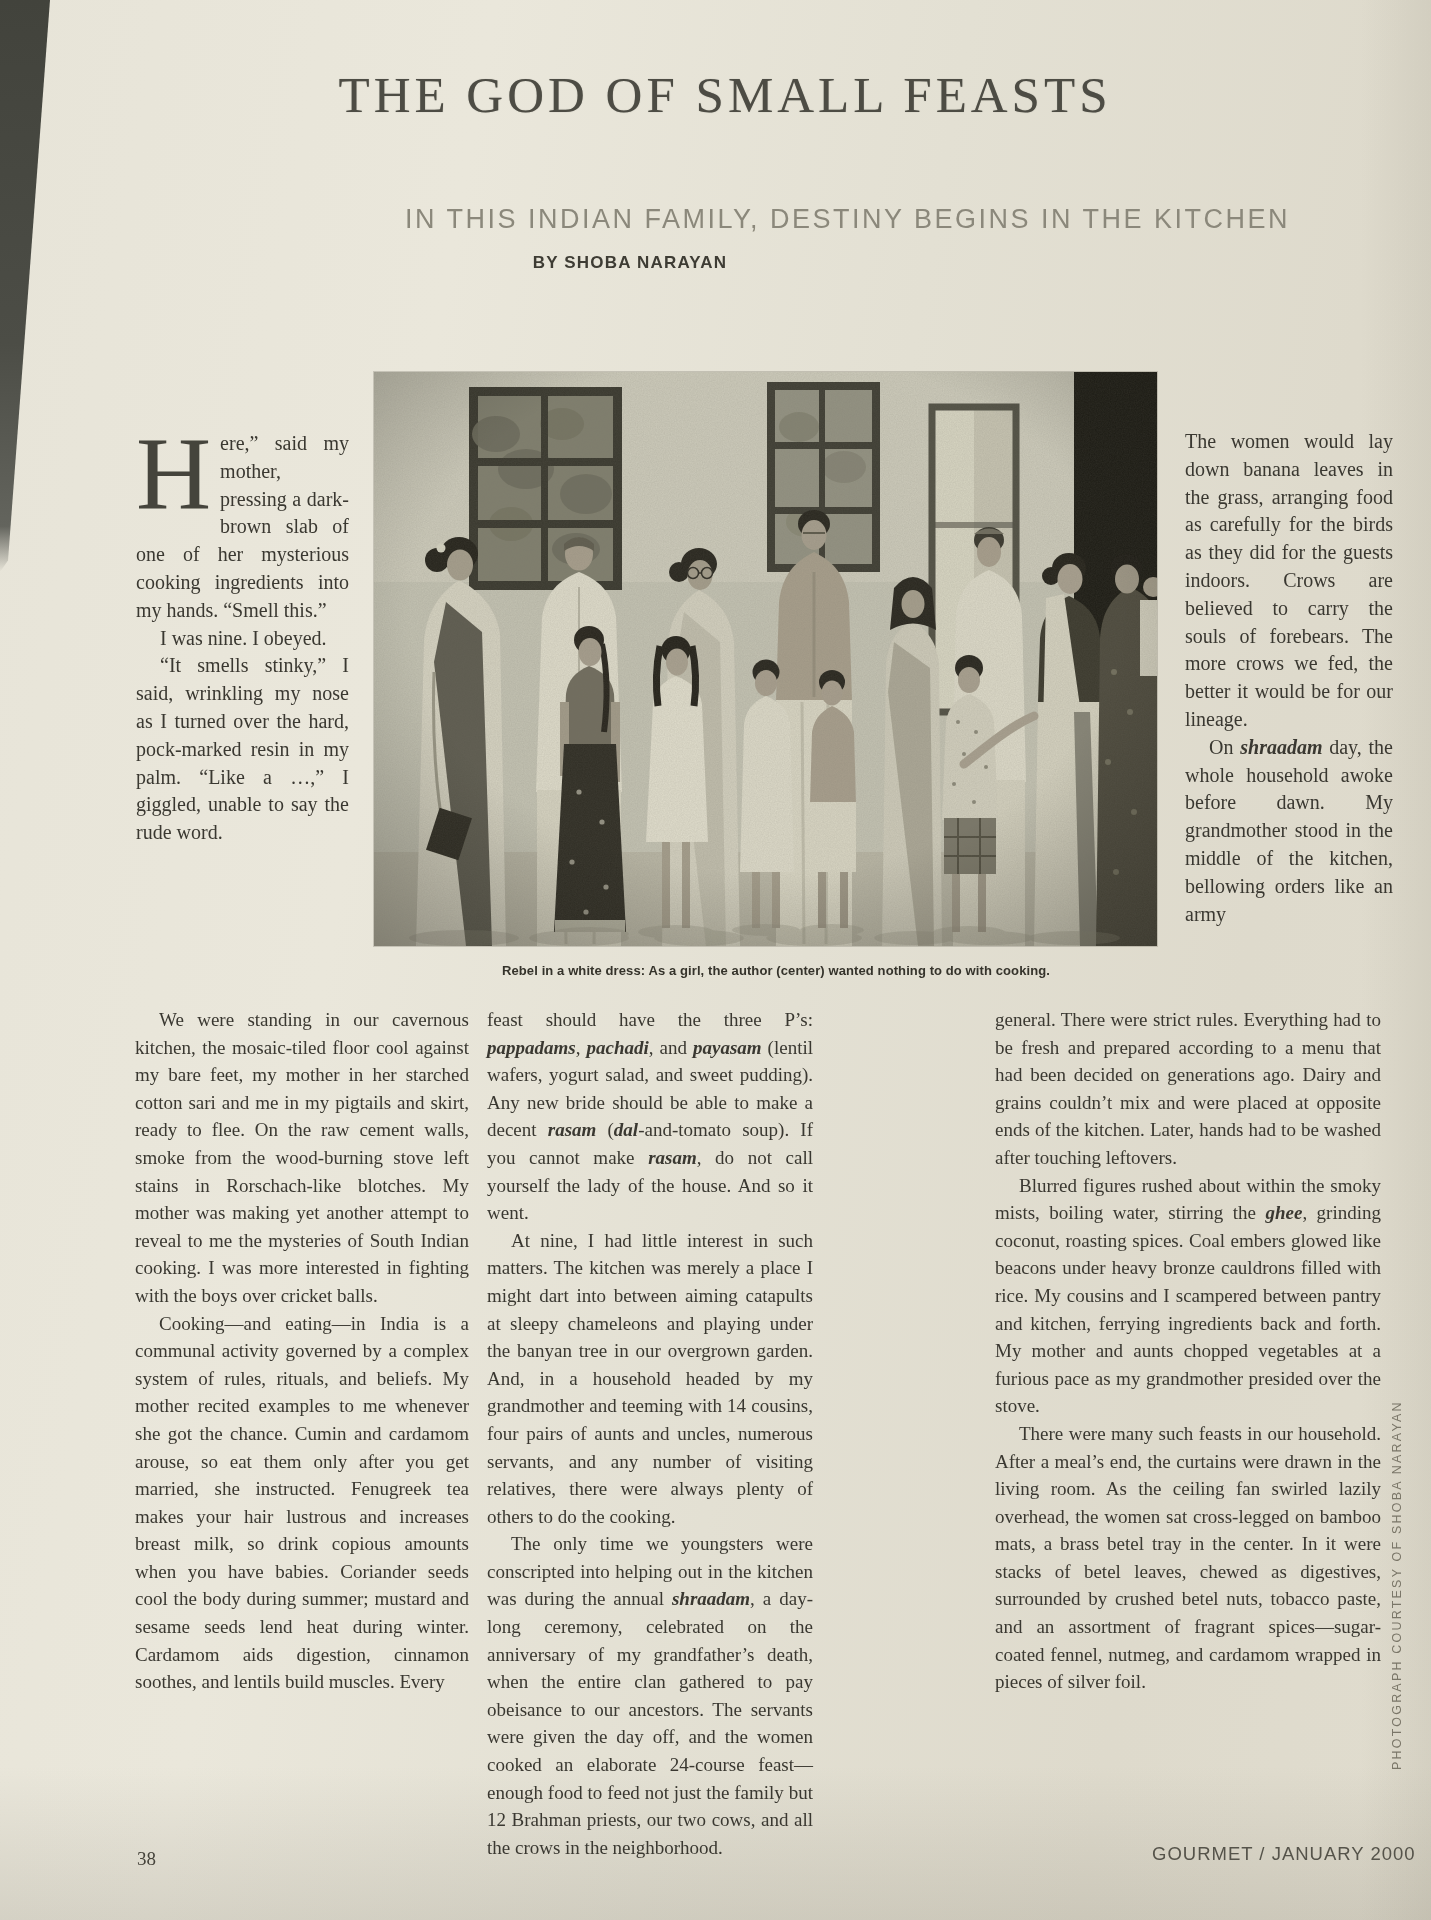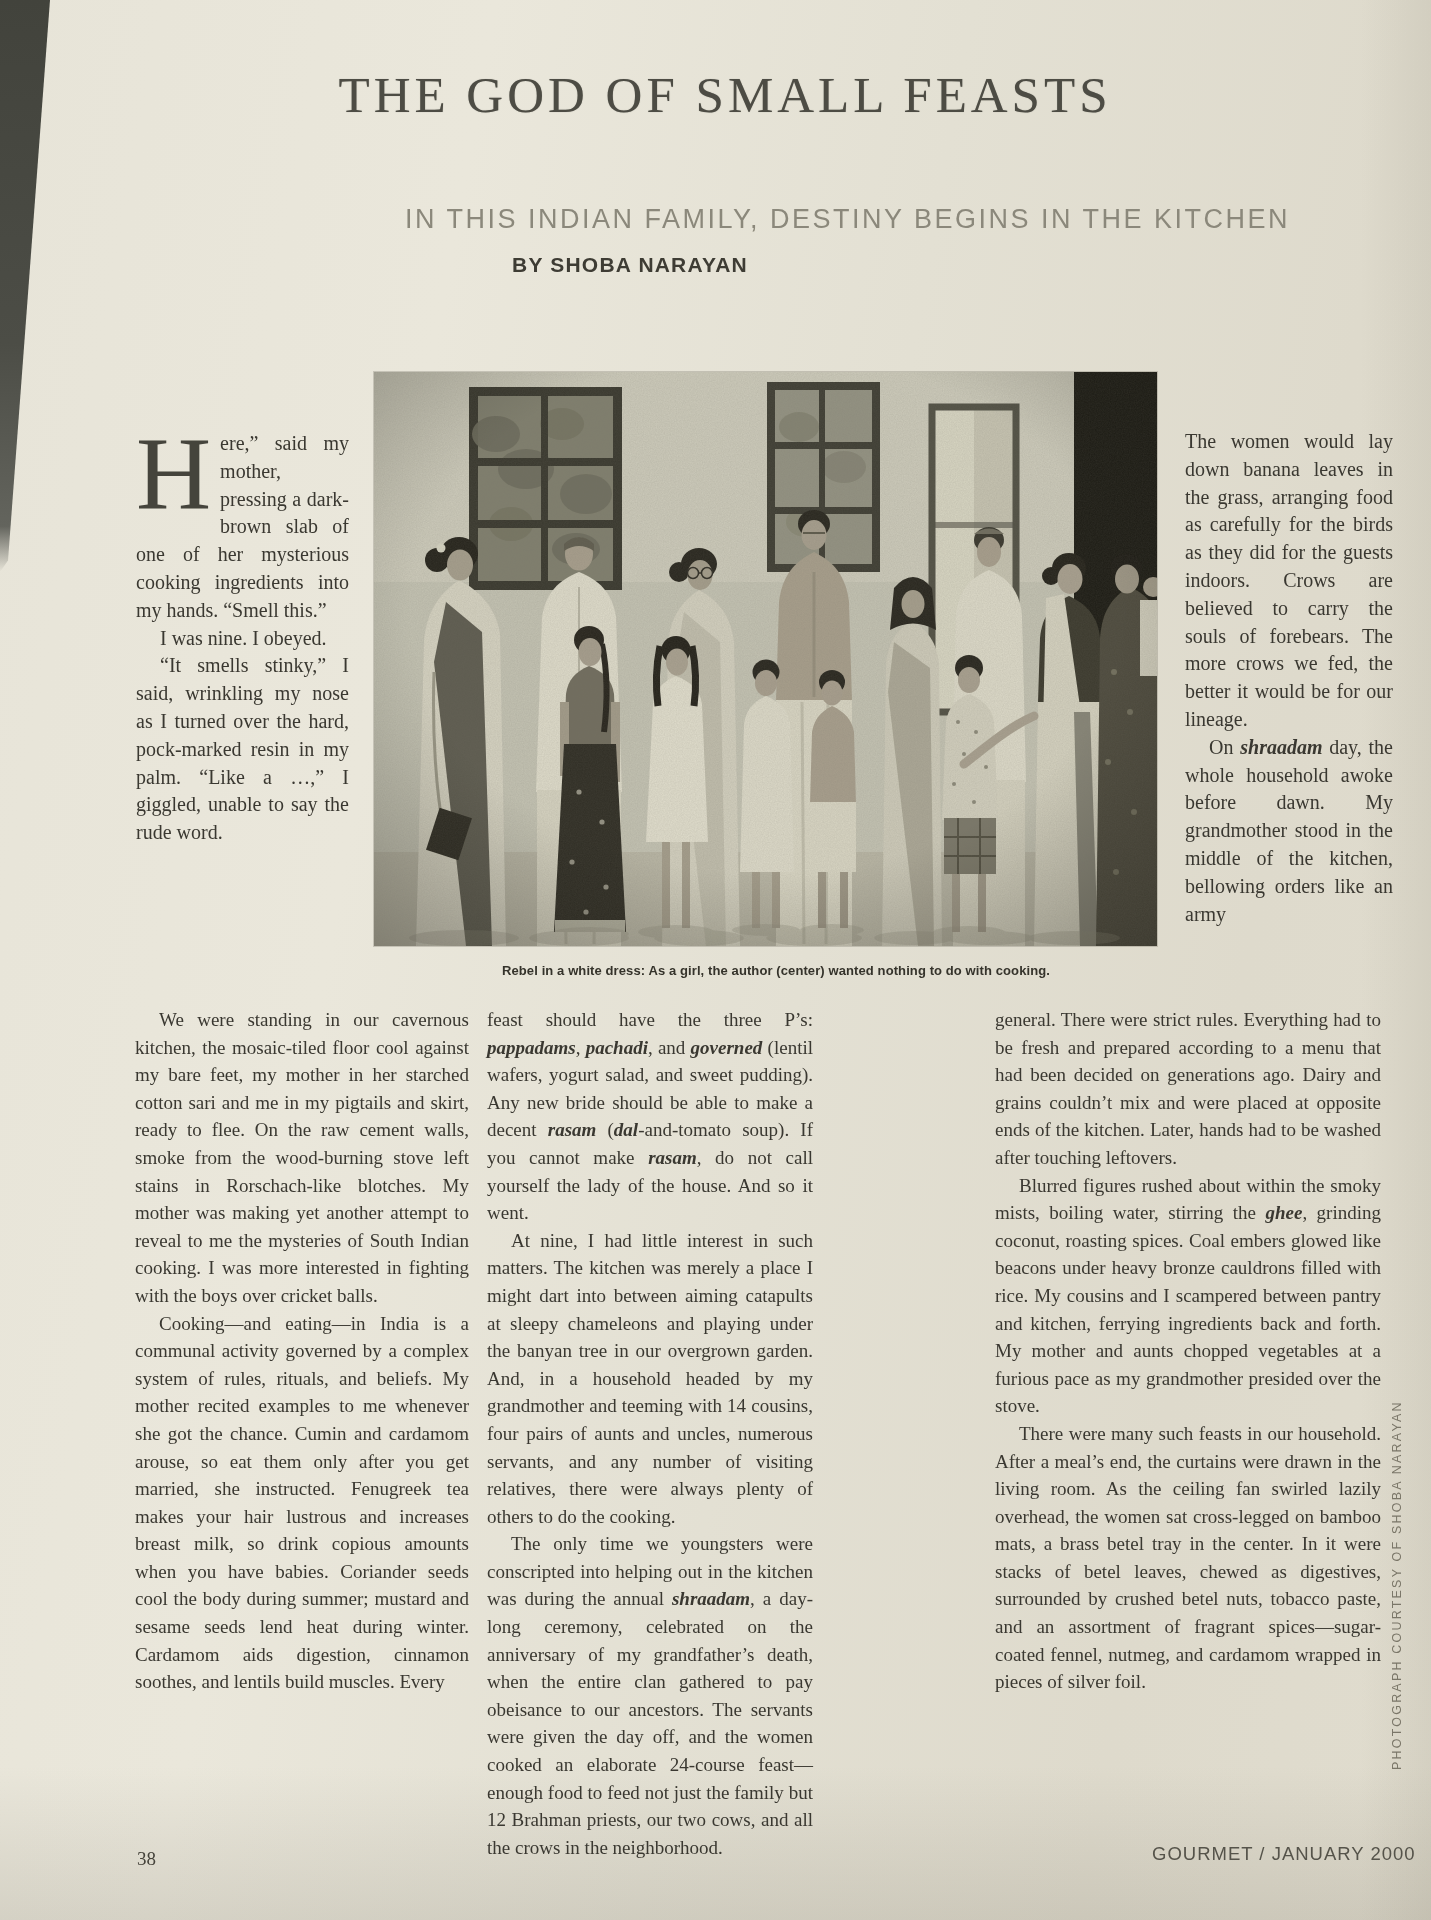--- a/index.html
+++ b/index.html
@@ -26,21 +26,21 @@
     text-shadow:0 0 1px rgba(77,76,68,0.35);
   }
   .subtitle{
     position:absolute;left:340px;top:204px;width:1015px;
     text-align:center;font-family:"Liberation Sans",sans-serif;
     font-size:27px;letter-spacing:2.5px;color:#8b887b;white-space:nowrap;
   }
   .byline{
     position:absolute;left:420px;top:253px;width:420px;
     text-align:center;font-family:"Liberation Sans",sans-serif;
-    font-weight:700;font-size:21px;letter-spacing:1.2px;color:#3e3c34;white-space:nowrap;
+    font-weight:700;font-size:17px;letter-spacing:1.2px;color:#3e3c34;white-space:nowrap;
   }
   .photo{
     position:absolute;left:374px;top:372px;width:783px;height:574px;
     box-shadow:0 0 0 1px rgba(90,88,75,0.25), inset 0 0 18px rgba(40,38,30,0.25);
     overflow:hidden;background:#c6c4b5;
   }
   .photo svg{display:block;width:100%;height:100%;}
   .caption{
     position:absolute;left:380px;top:963px;width:792px;
     text-align:center;font-family:"Liberation Sans",sans-serif;
@@ -312,21 +312,21 @@
     </div>
   <div id="col-right-narrow" class="col narrow">
       <p class="bp">The women would lay down banana leaves in the grass, arranging food as carefully for the birds as they did for the guests indoors. Crows are believed to carry the souls of forebears. The more crows we fed, the better it would be for our lineage.</p>
       <p class="bp ind">On <em>shraadam</em> day, the whole household awoke before dawn. My grandmother stood in the middle of the kitchen, bellowing orders like an army</p>
     </div>
   <div id="col-left-wide" class="col">
       <p class="bp ind">We were standing in our cavernous kitchen, the mosaic-tiled floor cool against my bare feet, my mother in her starched cotton sari and me in my pigtails and skirt, ready to flee. On the raw cement walls, smoke from the wood-burning stove left stains in Rorschach-like blotches. My mother was making yet another attempt to reveal to me the mysteries of South Indian cooking. I was more interested in fighting with the boys over cricket balls.</p>
       <p class="bp ind">Cooking—and eating—in India is a communal activity governed by a complex system of rules, rituals, and beliefs. My mother recited examples to me whenever she got the chance. Cumin and cardamom arouse, so eat them only after you get married, she instructed. Fenugreek tea makes your hair lustrous and increases breast milk, so drink copious amounts when you have babies. Coriander seeds cool the body during summer; mustard and sesame seeds lend heat during winter. Cardamom aids digestion, cinnamon soothes, and lentils build muscles. Every</p>
     </div>
   <div id="col-middle" class="col">
-      <p class="bp">feast should have the three P’s: <em>pappadams</em>, <em>pachadi</em>, and <em>governed</em> (lentil wafers, yogurt salad, and sweet pudding). Any new bride should be able to make a decent <em>rasam</em> (<em>dal</em>-and-tomato soup). If you cannot make <em>rasam</em>, do not call yourself the lady of the house. And so it went.</p>
+      <p class="bp">feast should have the three P’s: <em>pappadams</em>, <em>pachadi</em>, and <em>payasam</em> (lentil wafers, yogurt salad, and sweet pudding). Any new bride should be able to make a decent <em>rasam</em> (<em>dal</em>-and-tomato soup). If you cannot make <em>rasam</em>, do not call yourself the lady of the house. And so it went.</p>
       <p class="bp ind">At nine, I had little interest in such matters. The kitchen was merely a place I might dart into between aiming catapults at sleepy chameleons and playing under the banyan tree in our overgrown garden. And, in a household headed by my grandmother and teeming with 14 cousins, four pairs of aunts and uncles, numerous servants, and any number of visiting relatives, there were always plenty of others to do the cooking.</p>
       <p class="bp ind">The only time we youngsters were conscripted into helping out in the kitchen was during the annual <em>shraadam</em>, a day-long ceremony, celebrated on the anniversary of my grandfather’s death, when the entire clan gathered to pay obeisance to our ancestors. The servants were given the day off, and the women cooked an elaborate 24-course feast—enough food to feed not just the family but 12 Brahman priests, our two cows, and all the crows in the neighborhood.</p>
     </div>
   <div id="col-right-wide" class="col">
       <p class="bp">general. There were strict rules. Everything had to be fresh and prepared according to a menu that had been decided on generations ago. Dairy and grains couldn’t mix and were placed at opposite ends of the kitchen. Later, hands had to be washed after touching leftovers.</p>
       <p class="bp ind">Blurred figures rushed about within the smoky mists, boiling water, stirring the <em>ghee</em>, grinding coconut, roasting spices. Coal embers glowed like beacons under heavy bronze cauldrons filled with rice. My cousins and I scampered between pantry and kitchen, ferrying ingredients back and forth. My mother and aunts chopped vegetables at a furious pace as my grandmother presided over the stove.</p>
       <p class="bp ind">There were many such feasts in our household. After a meal’s end, the curtains were drawn in the living room. As the ceiling fan swirled lazily overhead, the women sat cross-legged on bamboo mats, a brass betel tray in the center. In it were stacks of betel leaves, chewed as digestives, surrounded by crushed betel nuts, tobacco paste, and an assortment of fragrant spices—sugar-coated fennel, nutmeg, and cardamom wrapped in pieces of silver foil.</p>
     </div>
 
   <div class="credit-vertical">PHOTOGRAPH COURTESY OF SHOBA NARAYAN</div>

